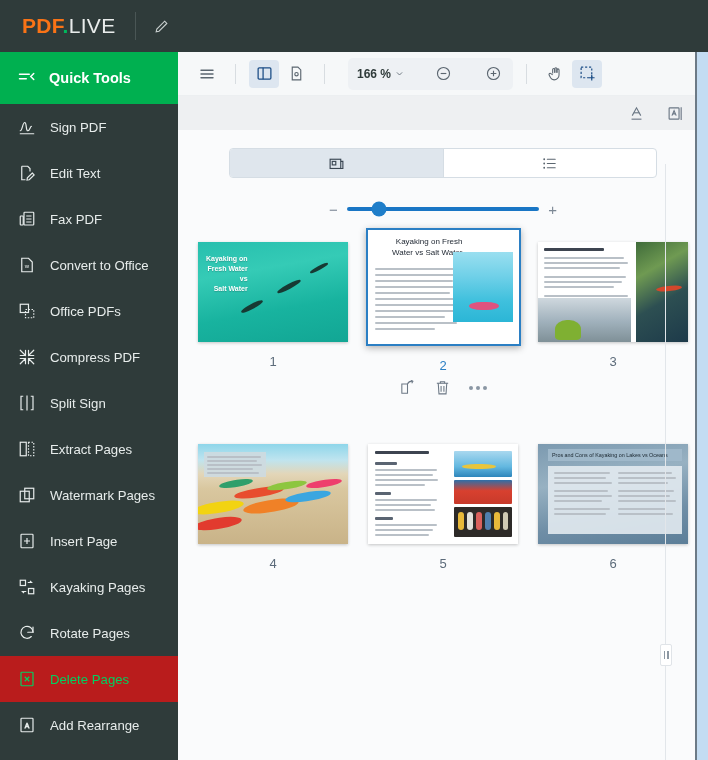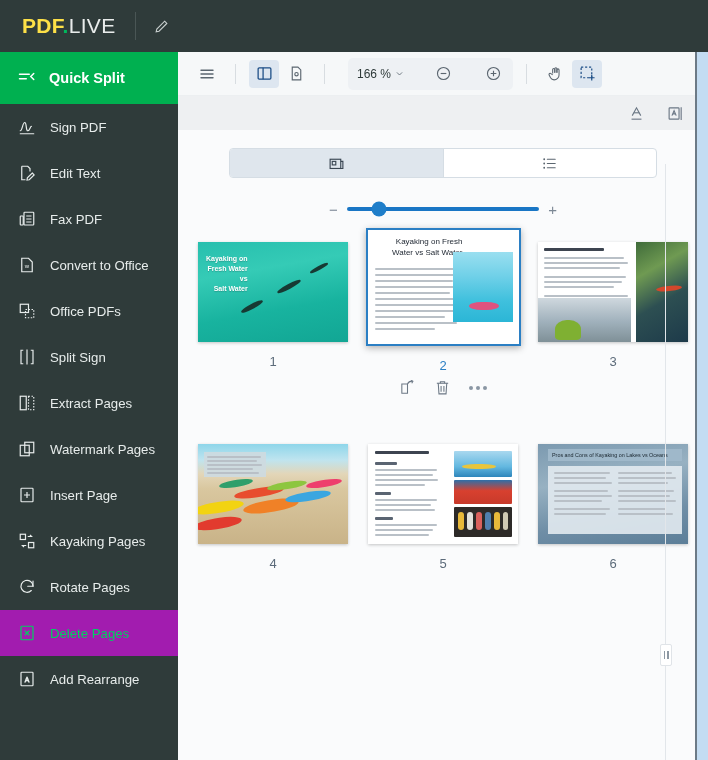--- a/index.html
+++ b/index.html
@@ -10,21 +10,21 @@
     overflow: hidden;
   }
   #app { position: relative; width: 708px; height: 760px; overflow: hidden; }
 
   
   .topbar {
     position: absolute; top: 0; left: 0; width: 708px; height: 52px;
     background: #2f3b3a; display: flex; align-items: center;
   }
   .logo { margin-left: 22px; font-size: 21px; letter-spacing: .3px; white-space: nowrap; }
-  .logo .b { font-weight: bold; color: #fde047; }
+  .logo .b { font-weight: bold; color: #f97316; }
   .logo .dot { color: #00b85c; font-weight: bold; }
   .logo .l { color: #e9eceb; font-weight: 300; }
   .topdiv { width: 1px; height: 28px; background: #4a5655; margin-left: 20px; }
   .doctitle {
     margin-left: 18px; color: #d2d7d6; font-size: 13.5px; letter-spacing: .2px;
     display: flex; align-items: center; gap: 8px; white-space: nowrap;
   }
   .pencil { width: 15px; height: 15px; display: block; }
 
   
@@ -35,41 +35,41 @@
   .qt {
     height: 52px; background: #00b050; display: flex; align-items: center;
     padding-left: 18px; gap: 13px; color: #fff; font-size: 14.5px; font-weight: 600;
   }
   .qt .ic { width: 18px; height: 18px; flex: none; }
   .navitem {
     height: 46px; display: flex; align-items: center; padding-left: 18px; gap: 14px;
     color: #e7eceb; font-size: 13.2px; cursor: pointer;
   }
   .navitem .ic { width: 18px; height: 18px; flex: none; }
-  .navitem.active { background: #a21caf; color: #00d060; }
+  .navitem.active { background: #b91c1c; color: #00d060; }
   .navitem.active svg { stroke: #00d060; }
 
   
   .main {
     position: absolute; top: 52px; left: 178px; width: 530px; height: 708px;
     background: #fafbfc;
   }
   .toolbar {
     height: 44px; background: #f6f8f9; display: flex; align-items: center;
     border-bottom: 1px solid #eceff1; padding-left: 14px; gap: 2px;
   }
   .tbtn {
     width: 30px; height: 28px; display: flex; align-items: center; justify-content: center;
     border-radius: 4px; cursor: pointer;
   }
   .tbtn.sel { background: #dde6f0; }
   .tdiv { width: 1px; height: 20px; background: #d8dde1; margin: 0 11px; }
   .zoomgrp {
     display: flex; align-items: center; gap: 20px; background: #eef1f4;
-    border-radius: 5px; padding: 2px 5px; margin-left: 10px;
+    border-radius: 5px; padding: 2px 5px; margin-left: 10px; font-weight: bold;
   }
   .zoomval {
     font-size: 12px; color: #2f3b3a; display: flex; align-items: center; gap: 4px;
     padding: 0 4px; cursor: pointer; white-space: nowrap;
   }
   .rowtools {
     height: 34px; background: #eef0f2; display: flex; align-items: center;
     justify-content: flex-end; gap: 22px; padding-right: 24px;
   }
   .rowtools .tb { cursor: pointer; display: flex; }
@@ -171,21 +171,21 @@
       </svg>
     </div>
   </div>
 
   <div class="sidebar">
     <div class="qt">
       <svg class="ic" viewBox="0 0 24 24" fill="none" stroke="#fff" stroke-width="2" stroke-linecap="round">
         <path d="M2 7h13M2 13h9"></path>
           <path d="M21 6l-4 4 4 4"></path>
       </svg>
-      <span>Quick Split</span>
+      <span>Quick Tools</span>
     </div>
 
     <div class="navitem">
       <svg class="ic" viewBox="0 0 24 24" fill="none" stroke="#e7eceb" stroke-width="1.6" stroke-linecap="round">
           <path d="M3 17c3 0 3-11 6-11s1 11 4 11 3-6 5-6"></path>
           <path d="M3 21h18"></path>
         </svg>
       <span>Sign PDF</span>
     </div>
     <div class="navitem">
@@ -210,20 +210,29 @@
           <text x="12" y="16" font-size="8" fill="#e7eceb" stroke="none" text-anchor="middle" font-family="sans-serif">w</text>
         </svg>
       <span>Convert to Office</span>
     </div>
     <div class="navitem">
       <svg class="ic" viewBox="0 0 24 24" fill="none" stroke="#e7eceb" stroke-width="1.6">
           <rect x="3" y="3" width="11" height="11"></rect>
           <rect x="10" y="10" width="11" height="11" stroke-dasharray="2 2"></rect>
         </svg>
       <span>Office PDFs</span>
+    </div>
+    <div class="navitem">
+      <svg class="ic" viewBox="0 0 24 24" fill="none" stroke="#e7eceb" stroke-width="1.6" stroke-linecap="round">
+          <path d="M3 3l7 7M10 3v7H3"></path>
+          <path d="M21 3l-7 7M14 3v7h7"></path>
+          <path d="M3 21l7-7M10 21v-7H3"></path>
+          <path d="M21 21l-7-7M14 21v-7h7"></path>
+        </svg>
+      <span>Compress PDF</span>
     </div>
     <div class="navitem">
       <svg class="ic" viewBox="0 0 24 24" fill="none" stroke="#e7eceb" stroke-width="1.6">
           <path d="M7 3H4v18h3"></path>
           <path d="M12 2v20"></path>
           <path d="M17 3h3v18h-3"></path>
         </svg>
       <span>Split Sign</span>
     </div>
     <div class="navitem">

